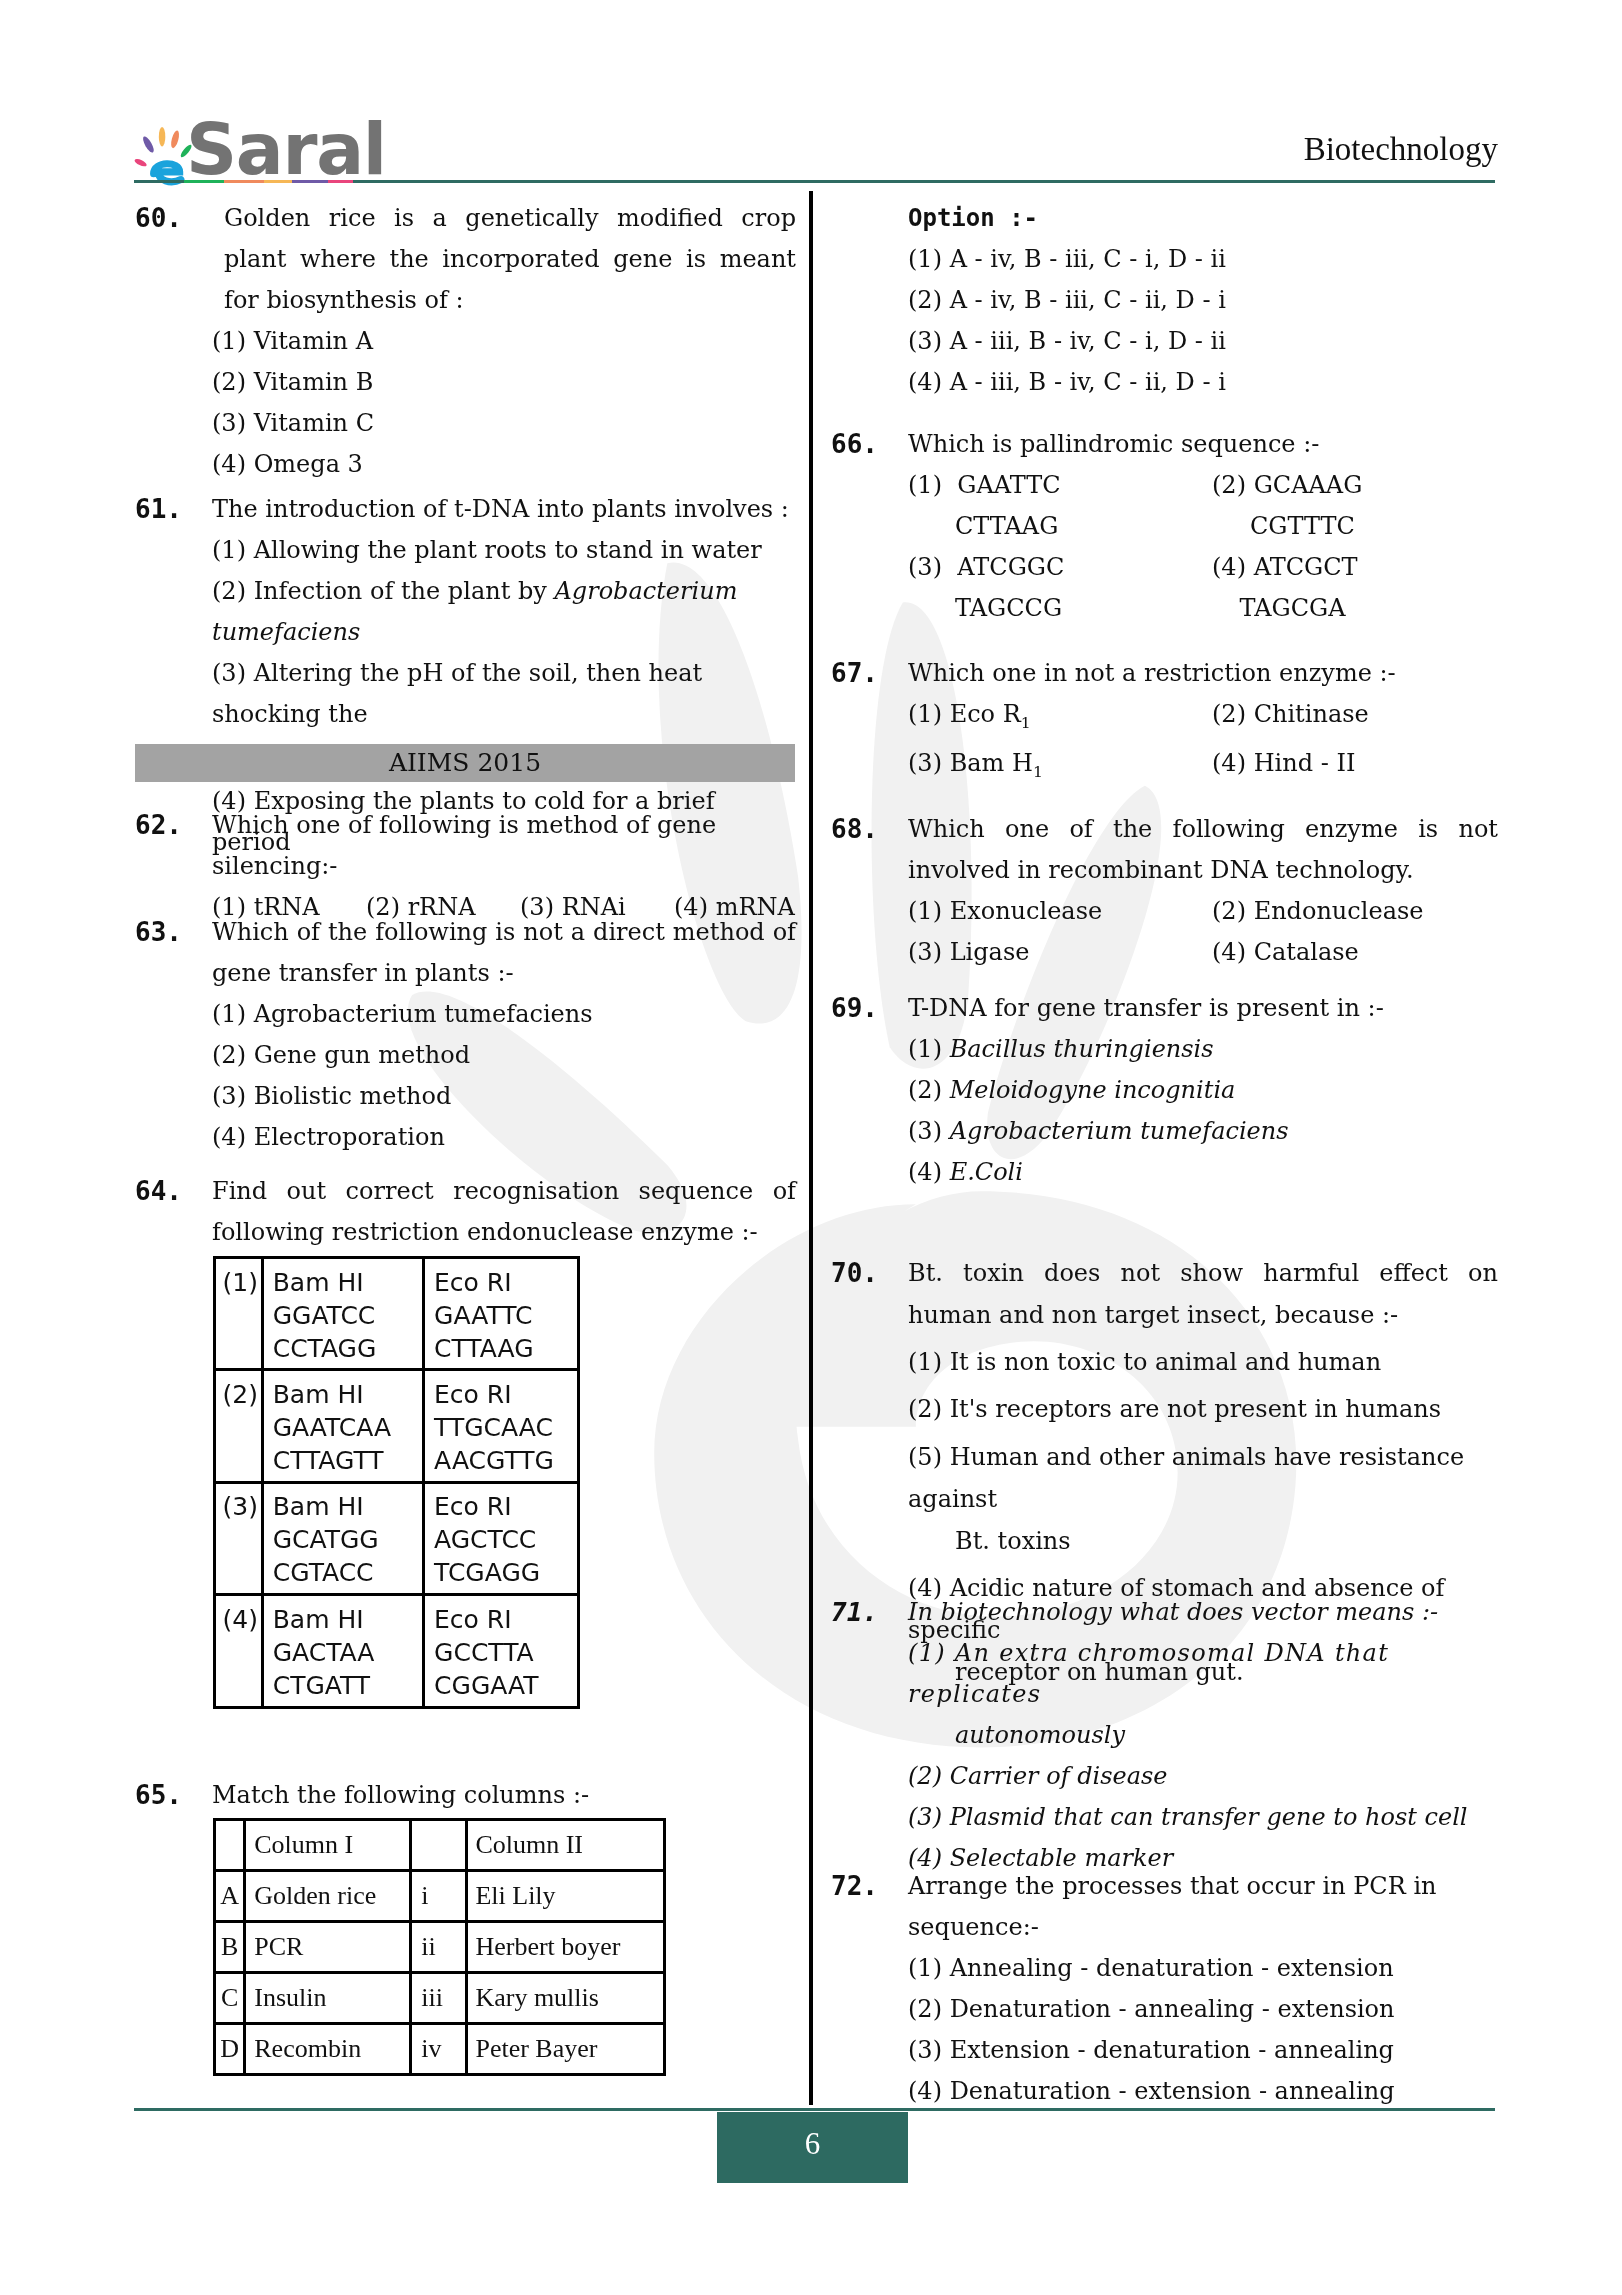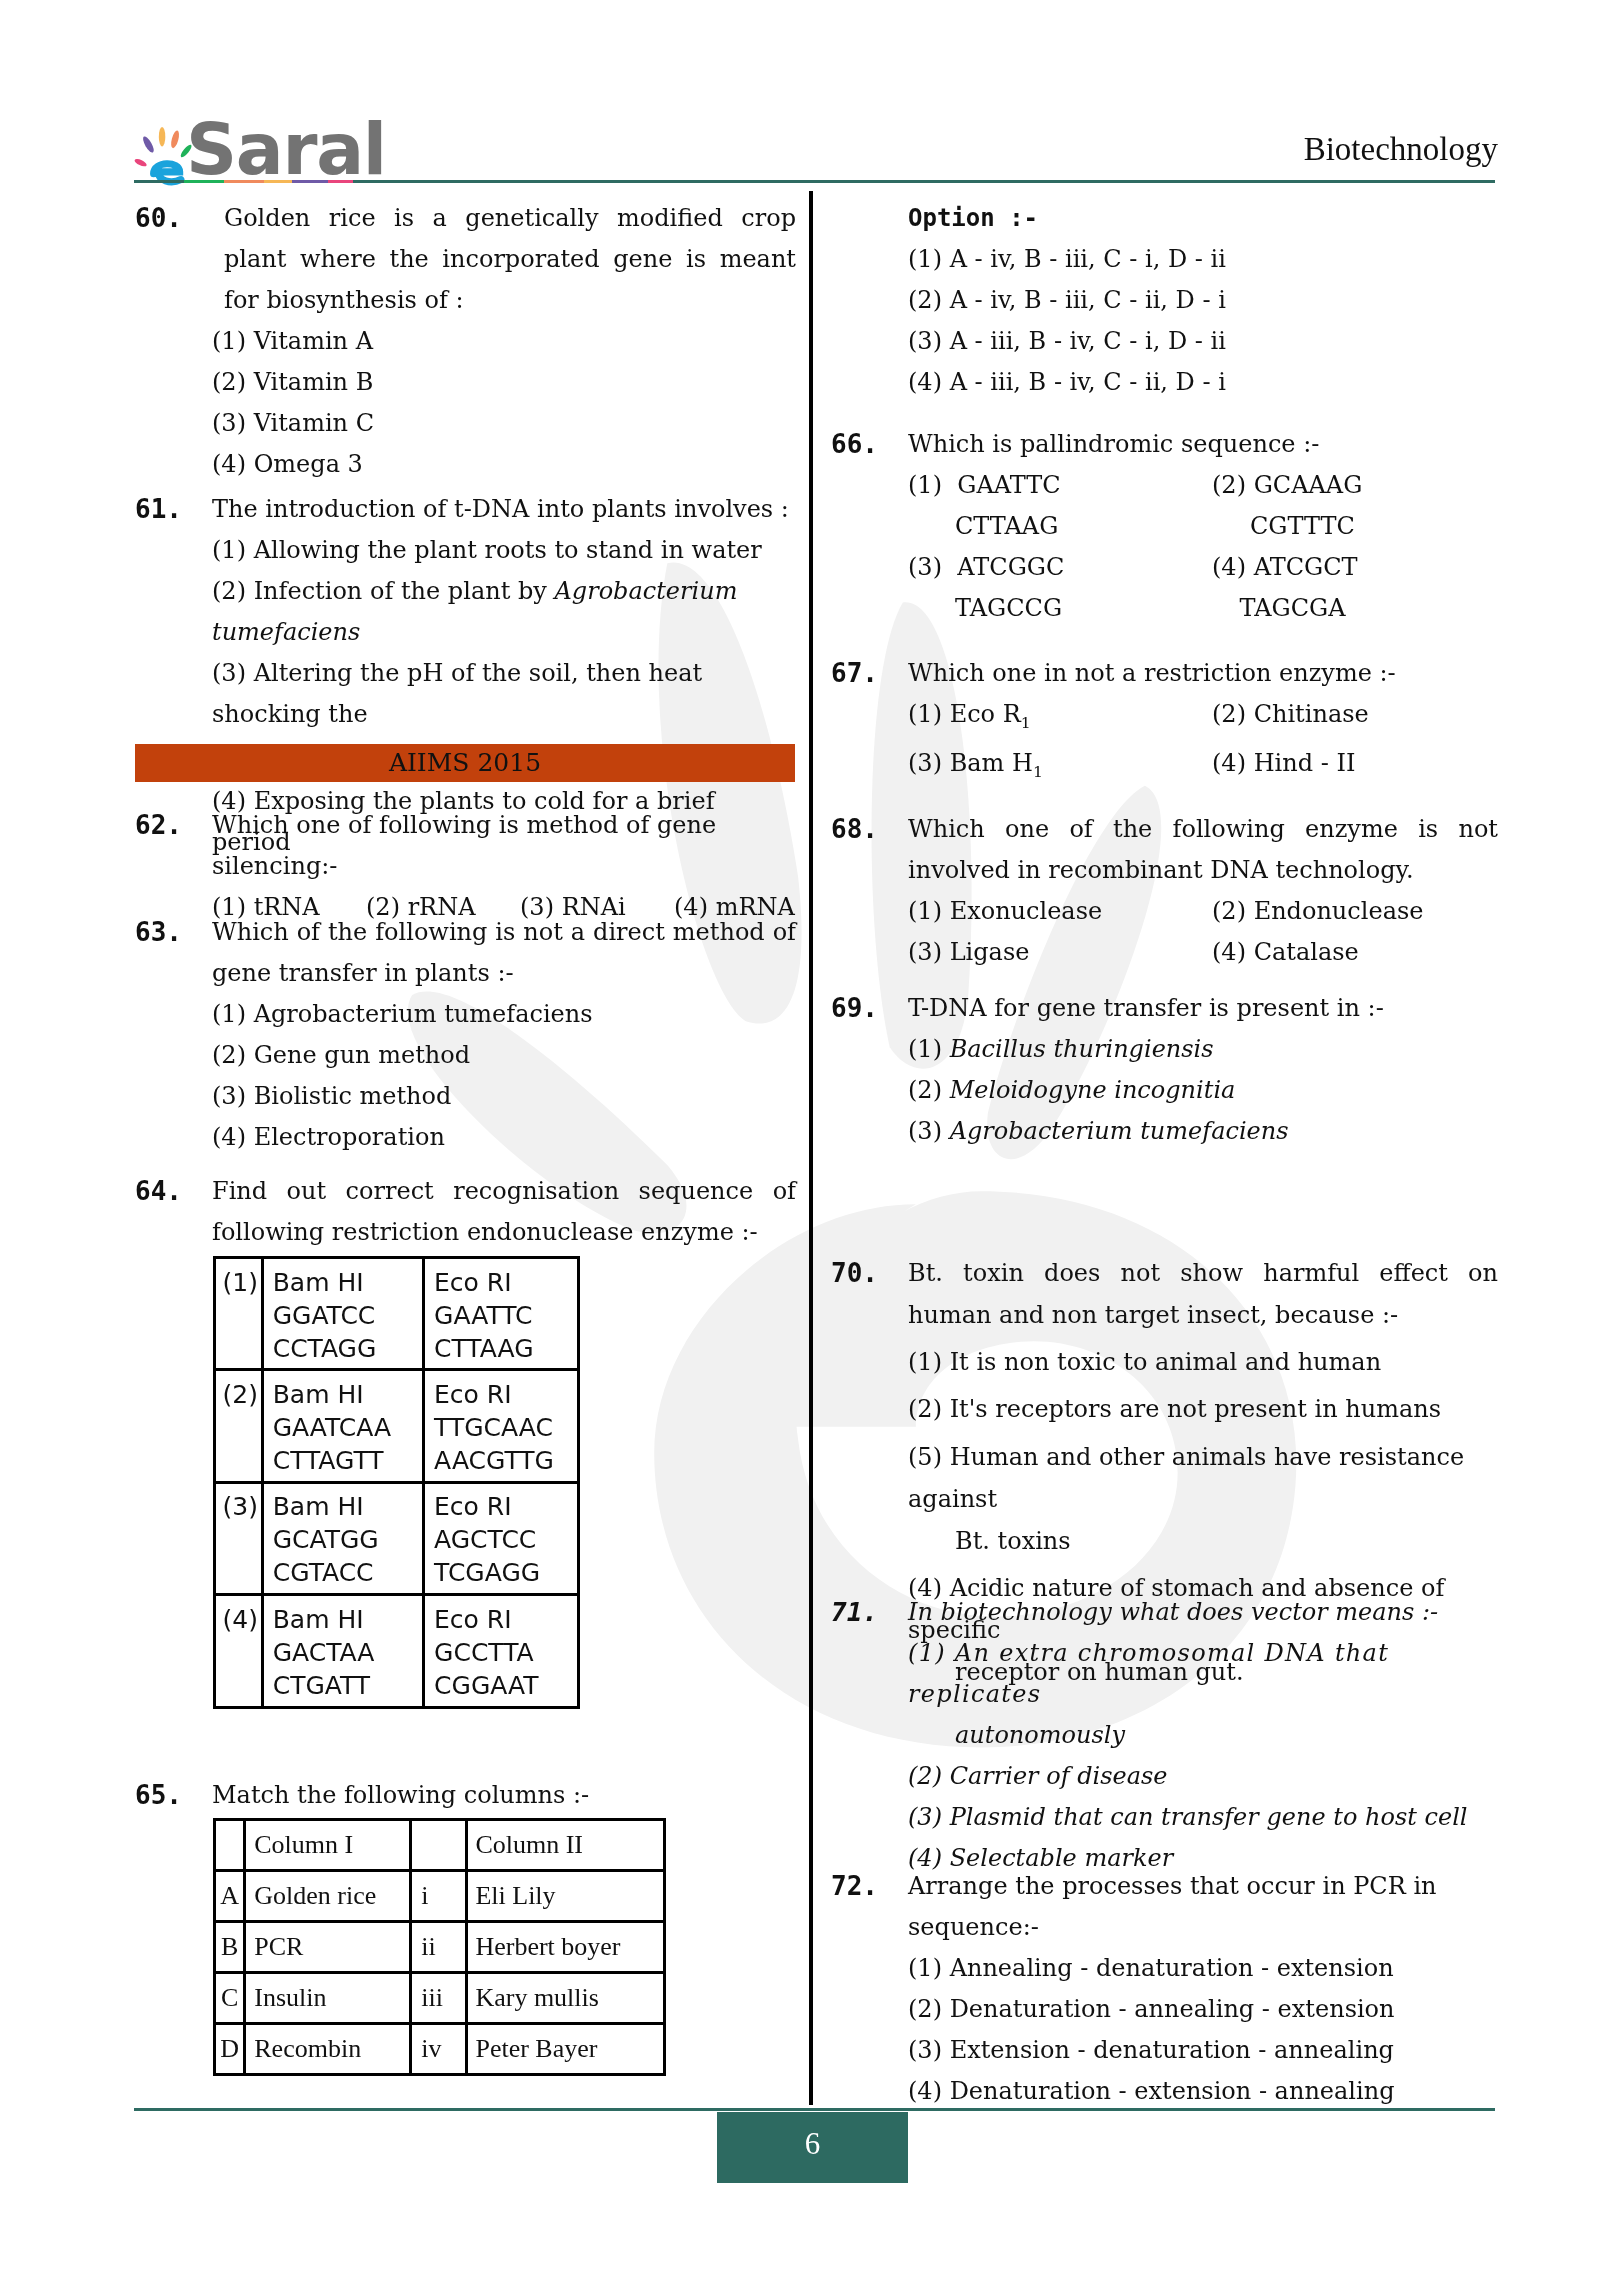--- a/index.html
+++ b/index.html
@@ -25,21 +25,21 @@
   .q { position: absolute; font-size: 24px; line-height: 41px; }
   .qnum { position: absolute; left: 0; top: 0; font-family: "DejaVu Sans Mono", monospace; font-weight: bold; font-size: 26px; }
   .qbody { margin-left: 77px; }
   .opt { display: block; }
   .indent { padding-left: 47px; display: block; }
   .grid2 { display: grid; grid-template-columns: 304px 1fr; }
   .grid4 { display: grid; grid-template-columns: 154px 154px 154px 1fr; }
   i { font-style: italic; }
   sub { font-size: 15.7px; }
 
-  #aiims-banner { left: 135px; top: 744px; width: 660px; height: 38px; background: #c2410c;
+  #aiims-banner { left: 135px; top: 744px; width: 660px; height: 38px; background: #a3a3a3;
                   text-align: center; font-size: 25px; line-height: 38px; color: #111; }
 
   
   table { border-collapse: collapse; }
   #t64 { position: absolute; left: 213px; top: 1256px; font-family: "DejaVu Sans", sans-serif; }
   #t64 td { border: 3.3px solid #000; vertical-align: top; padding: 6.5px 9.2px 3.9px 9.2px; font-size: 25px; line-height: 33px; }
   #t64 td.n { width: 34px; padding-left: 6.5px; padding-right: 2.6px; }
   #t64 td.c { width: 140px; }
   #t64 td.d { width: 134px; }
 
@@ -292,20 +292,21 @@
   </div>
 </div>
 
 <div class="q" style="left:831px;top:988px;width:667px;">
   <span class="qnum">69.</span>
   <div class="qbody">
     <span class="opt">T-DNA for gene transfer is present in :-</span>
     <span class="opt"><span>(1) </span><i>Bacillus thuringiensis</i></span>
     <span class="opt"><span>(2) </span><i>Meloidogyne incognitia</i></span>
     <span class="opt"><span>(3) </span><i>Agrobacterium tumefaciens</i></span>
+    <span class="opt"><span>(4) </span><i>E.Coli</i></span>
   </div>
 </div>
 
 <div class="q" style="left:831px;top:1252px;width:667px;line-height:42px;">
   <span class="qnum">70.</span>
   <div class="qbody">
     <span style="display:block;text-align:justify;margin-bottom:5.2px;">Bt. toxin does not show harmful effect on human and non target insect, because :-</span>
     <span class="opt" style="margin-bottom:5.2px;">(1) It is non toxic to animal and human</span>
     <span class="opt" style="margin-bottom:5.2px;">(2) It's receptors are not present in humans</span>
     <span class="opt">(5) Human and other animals have resistance against</span>

